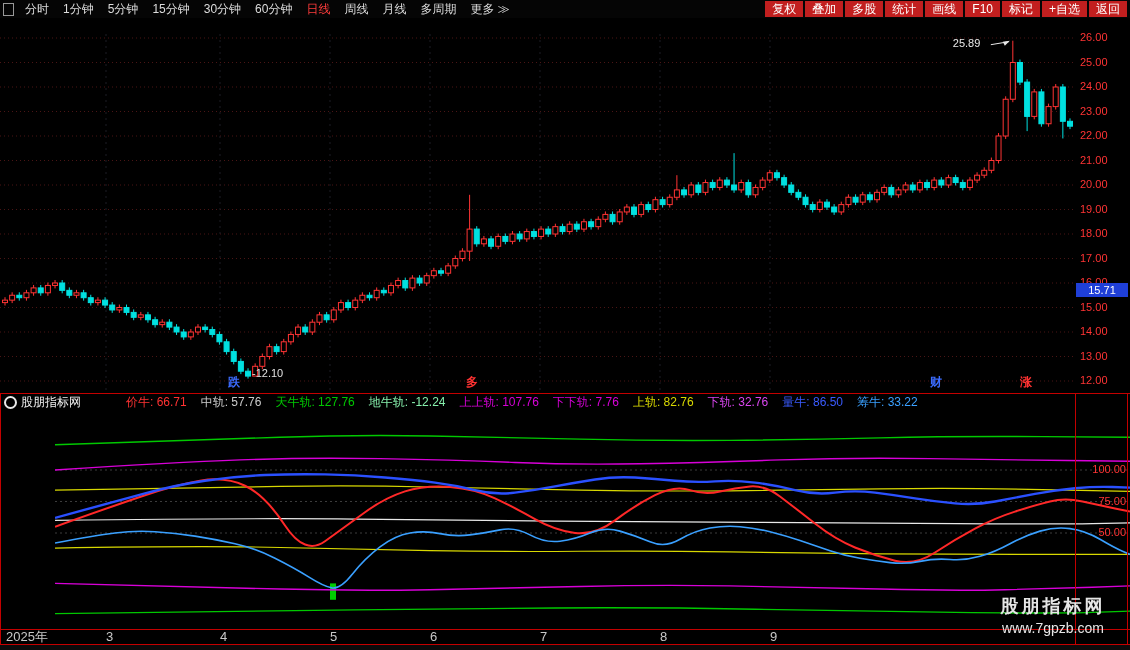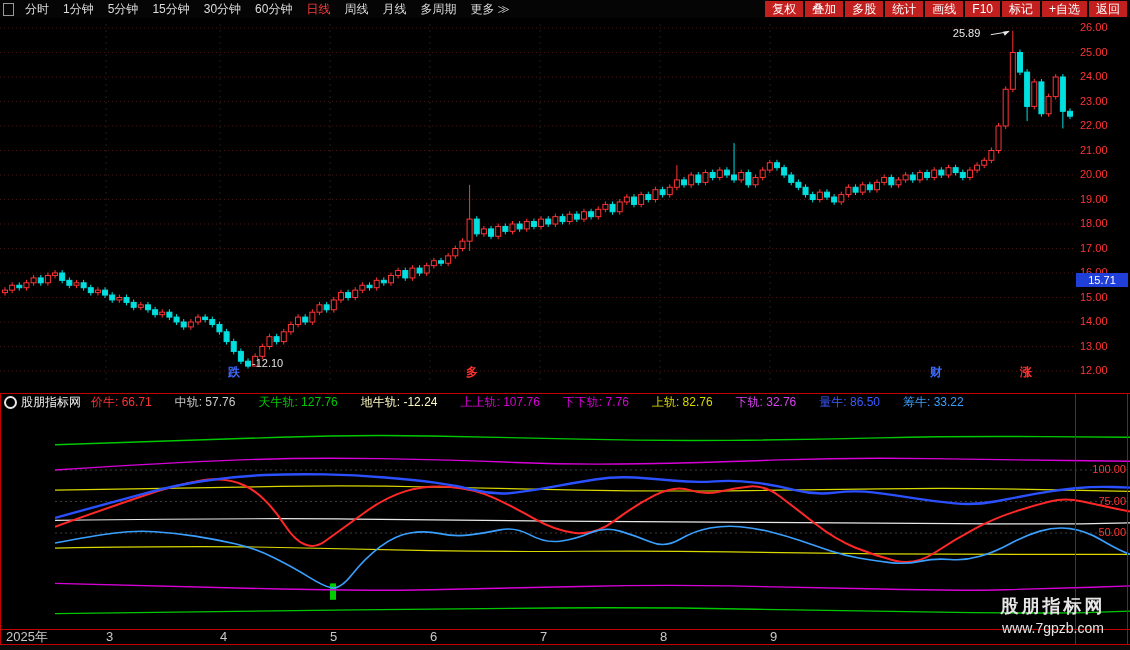--- a/index.html
+++ b/index.html
@@ -15,27 +15,27 @@
   #menu-right{display:flex;align-items:center;gap:2px;padding-right:3px;}
   .btn-red{background:#c21f1f;color:#fff;padding:0 7px;font-size:12px;line-height:16px;
            cursor:pointer;white-space:nowrap;}
   
   #titlebar{position:absolute;left:0;top:18px;width:1130px;height:16px;display:flex;
             align-items:center;font-size:12px;color:#f0f0f0;padding-left:6px;box-sizing:border-box;}
   .circle-icon{display:inline-block;width:11px;height:11px;border-radius:50%;background:#ff7a1e;
                margin-left:5px;color:#fff;font-size:8px;line-height:11px;text-align:center;}
   #pane-icons{position:absolute;right:60px;top:0;display:flex;gap:9px;color:#c0c0c0;font-size:11px;}
   
-  #main-chart{position:absolute;left:0;top:24px;width:962px;height:359px;}
+  #main-chart{position:absolute;left:0;top:34px;width:962px;height:359px;}
   #ind-header{position:absolute;left:0;top:394px;width:1130px;height:16px;display:flex;
               align-items:center;font-size:12px;padding-left:4px;box-sizing:border-box;}
   #logo-icon{display:inline-block;width:9px;height:9px;border:2px solid #e8e8e8;border-radius:50%;
              margin-right:4px;}
   #ind-source{color:#f0f0f0;margin-right:10px;}
-  #ind-fields{display:inline-flex;gap:23px;white-space:nowrap;}
+  #ind-fields{display:inline-flex;gap:14px;white-space:nowrap;margin-left:35px;}
   .ind-field{white-space:nowrap;}
   #ind-chart{position:absolute;left:0;top:410px;width:1130px;height:219px;text-align:right;}
   .axis-label{position:absolute;left:1080px;width:46px;font-size:11px;color:#ff3434;
               white-space:nowrap;}
   .price-marker{position:absolute;left:1076px;width:52px;background:#1f3fd8;color:#fff;
                 font-size:11px;text-align:center;height:14px;line-height:14px;}
   
   .red-line{position:absolute;background:#c40000;}
   
   #bottom-axis{position:absolute;left:0;top:630px;width:1130px;height:14px;font-size:13px;}
@@ -418,21 +418,21 @@
 
   <div class="red-line" style="left:0;top:393px;width:1130px;height:1px;"></div>
 
   <div id="ind-header">
     <span id="logo-icon"></span>
     <span id="ind-source">股朋指标网</span>
     <span id="ind-fields">
         <span class="ind-field" style="color: rgb(255, 50, 50);">价牛: 66.71</span>
         <span class="ind-field" style="color: rgb(204, 204, 204);">中轨: 57.76</span>
         <span class="ind-field" style="color: rgb(0, 200, 0);">天牛轨: 127.76</span>
-        <span class="ind-field" style="color: #fef9c3;">地牛轨: -12.24</span>
+        <span class="ind-field" style="color: #86efac;">地牛轨: -12.24</span>
         <span class="ind-field" style="color: rgb(216, 0, 216);">上上轨: 107.76</span>
         <span class="ind-field" style="color: rgb(216, 0, 216);">下下轨: 7.76</span>
         <span class="ind-field" style="color: rgb(216, 216, 0);">上轨: 82.76</span>
         <span class="ind-field" style="color: #d946ef;">下轨: 32.76</span>
         <span class="ind-field" style="color: rgb(58, 91, 255);">量牛: 86.50</span>
         <span class="ind-field" style="color: rgb(58, 160, 255);">筹牛: 33.22</span>
       </span>
   </div>
 
   <div id="ind-chart">

